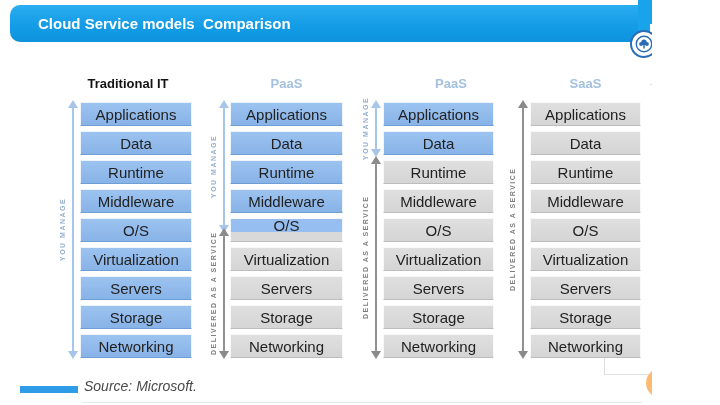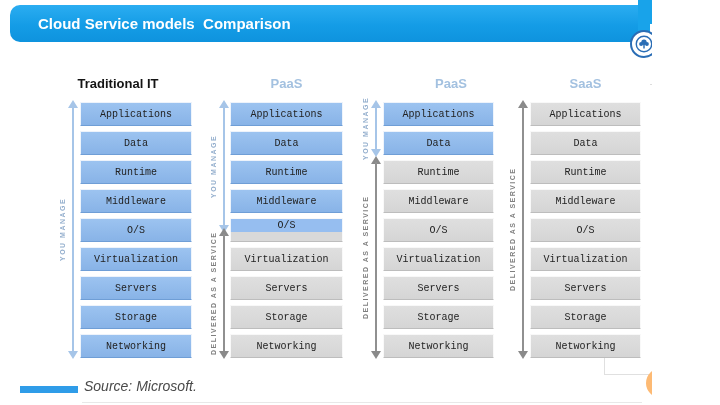--- a/index.html
+++ b/index.html
@@ -32,22 +32,22 @@
   .corner-v{position:absolute;left:604px;top:356px;width:1px;height:19px;background:#e0e0e0;}
   .corner-h{position:absolute;left:604px;top:374px;width:116px;height:1px;background:#e0e0e0;}
   .bottom-line{position:absolute;left:82px;top:402px;width:560px;height:1px;background:#e8e8e8;}
 
   
   .col-header{position:absolute;top:76px;height:16px;text-align:center;font-size:13px;font-weight:bold;}
   .col-header.dark{color:#141414;}
   .col-header.light{color:#a3c1e0;}
 
   .layer-box{position:absolute;display:flex;align-items:center;justify-content:center;
-             font-size:10px;color:#222222;box-sizing:border-box;
-             border:1px solid rgba(255,255,255,.85);font-family:Liberation Mono, monospace;}
+             font-size:15px;color:#222222;box-sizing:border-box;
+             border:1px solid rgba(255,255,255,.85);}
   .layer-box.managed{background:linear-gradient(180deg,#9cc3f0 0%,#88b3e7 100%);
                      border-bottom:1px solid #6f9ed6;}
   .layer-box.service{background:linear-gradient(180deg,#dfdfdf 0%,#d5d5d5 100%);
                      border-bottom:1px solid #bdbdbd;}
   .layer-box.split{background:linear-gradient(180deg,#96bef0 0%,#96bef0 60%,#d9d9d9 60%,#d9d9d9 100%);
                    border-bottom:1px solid #bdbdbd;padding-bottom:9px;}
 
   .arrow{position:absolute;width:10px;}
   .arrow .line{position:absolute;left:4px;top:6px;bottom:6px;width:2px;}
   .arrow .ah{position:absolute;left:0;width:0;height:0;
@@ -100,21 +100,21 @@
   <div class="srm-name">SRM</div>
   <div class="srm-line2">UNIVERSITY</div>
   <div class="srm-line3">(under section 3 of UGC Act 1956)</div>
 
   <div class="vline-right"></div>
   <div class="corner-v"></div>
   <div class="corner-h"></div>
   <div class="bottom-line"></div>
 
   <div id="diagram">
-      <div class="col-header dark" style="left: 48px; width: 140px;">Traditional IT</div>
+      <div class="col-header dark" style="left: 58px; width: 140px;">Traditional IT</div>
       <div class="layer-box managed" style="left: 80px; top: 102px; width: 112px; height: 24px;">Applications</div>
       <div class="layer-box managed" style="left: 80px; top: 131px; width: 112px; height: 24px;">Data</div>
       <div class="layer-box managed" style="left: 80px; top: 160px; width: 112px; height: 24px;">Runtime</div>
       <div class="layer-box managed" style="left: 80px; top: 189px; width: 112px; height: 24px;">Middleware</div>
       <div class="layer-box managed" style="left: 80px; top: 218px; width: 112px; height: 24px;">O/S</div>
       <div class="layer-box managed" style="left: 80px; top: 247px; width: 112px; height: 24px;">Virtualization</div>
       <div class="layer-box managed" style="left: 80px; top: 276px; width: 112px; height: 24px;">Servers</div>
       <div class="layer-box managed" style="left: 80px; top: 305px; width: 112px; height: 24px;">Storage</div>
       <div class="layer-box managed" style="left: 80px; top: 334px; width: 112px; height: 24px;">Networking</div>
       <div class="arrow manage" style="left: 68px; top: 100px; height: 259px;">

